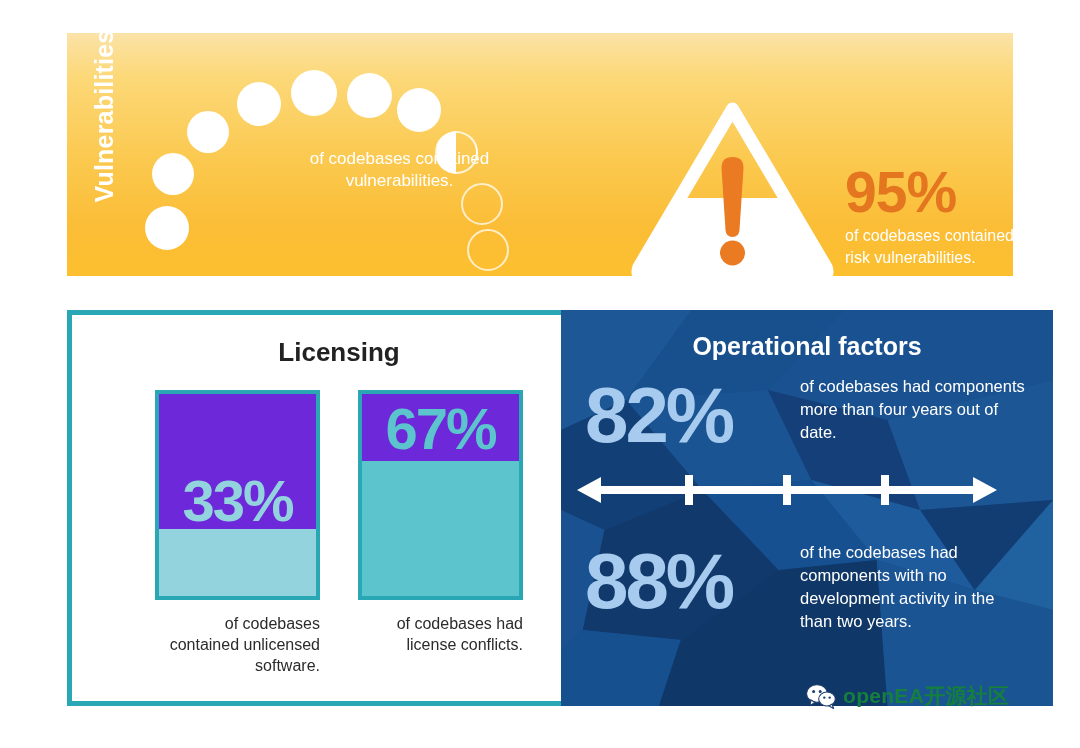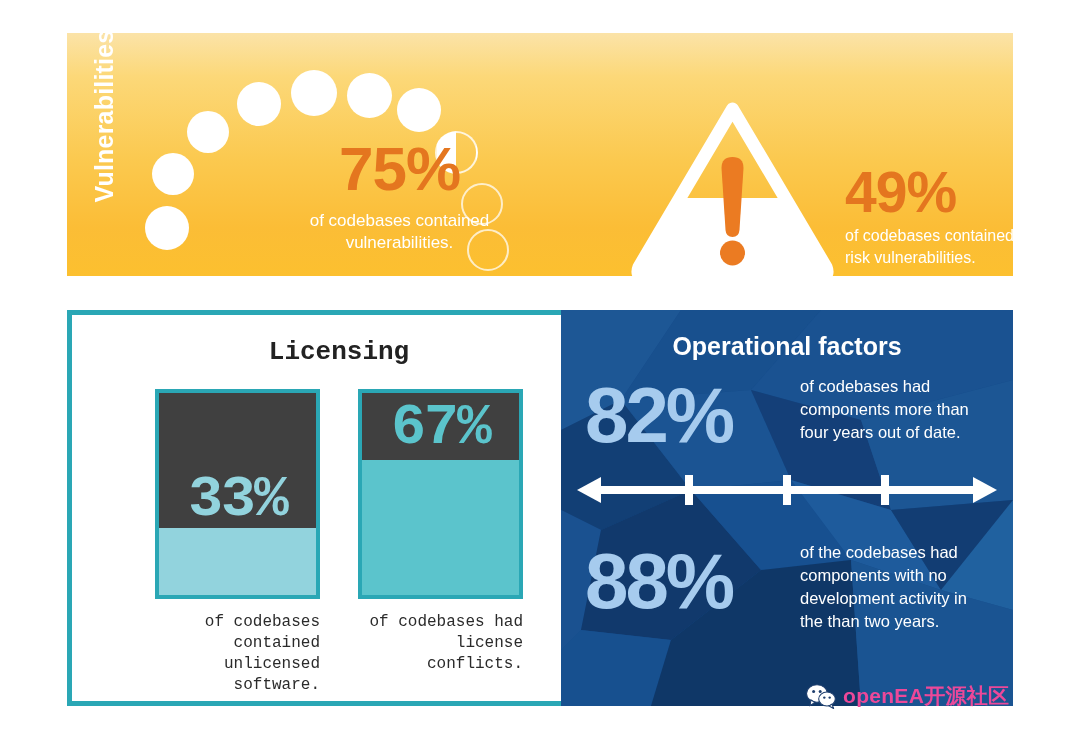--- a/index.html
+++ b/index.html
@@ -39,45 +39,45 @@
 
   #warn-icon{position:absolute;left:563px;top:62px;width:205px;height:190px;}
 
   #stat49{position:absolute;left:778px;top:130px;width:230px;text-align:left;}
   #stat49 .big{color:#e4761f;font-weight:bold;font-size:57px;line-height:58px;letter-spacing:-1px;}
   #stat49 .cap{color:#ffffff;font-size:16px;line-height:22px;margin-top:4px;}
 
   
   #licensing-panel{
     position:absolute;left:67px;top:310px;width:544px;height:396px;
-    border:5px solid #2aa7b5;background:#ffffff;box-sizing:border-box;font-family:Liberation Mono, monospace;
+    border:5px solid #2aa7b5;background:#ffffff;box-sizing:border-box;
   }
   #licensing-title{
     text-align:center;color:#222222;font-weight:bold;font-size:26px;
     margin-top:22px;
   }
   #bars-row{display:flex;justify-content:center;gap:38px;margin-top:22px;}
   .bar-col{width:165px;}
   .bar-box{
     position:relative;height:210px;border:4px solid #2aa7b5;
-    background:#404040;box-sizing:border-box;overflow:hidden;
+    background:#6d28d9;box-sizing:border-box;overflow:hidden;
   }
   .bar-fill{position:absolute;left:0;right:0;bottom:0;}
   .bar-pct{
     position:absolute;left:0;right:0;text-align:center;
     font-weight:bold;font-size:58px;line-height:58px;letter-spacing:-2px;
   }
   .bar-cap{
     text-align:right;color:#2b2b2b;font-size:16px;line-height:21px;margin-top:13px;
   }
 
   
   #ops-panel{
     position:absolute;left:561px;top:310px;width:452px;height:396px;
-    background:#154a86;overflow:hidden;
+    background:#154a86;overflow:hidden;padding-left:40px;
   }
   #ops-poly{position:absolute;left:0;top:0;width:100%;height:100%;}
   #ops-content{position:absolute;left:0;top:0;width:100%;height:100%;}
   #ops-title{
     text-align:center;color:#ffffff;font-weight:bold;font-size:25px;margin-top:22px;
   }
   .ops-row{display:flex;padding:0 24px;}
   #ops-row1{margin-top:14px;}
   #ops-row2{margin-top:26px;}
   .ops-big{
@@ -86,21 +86,21 @@
   }
   .ops-cap{color:#ffffff;font-size:16.5px;line-height:23px;flex:1;}
   #ops-divider{margin:14px 0 6px 0;padding:0 14px;}
 
   
   #watermark{
     position:absolute;left:806px;top:682px;
     display:flex;align-items:center;gap:7px;
   }
   #watermark .wm-text{
-    color:#ec4899;font-size:21px;font-weight:bold;letter-spacing:.3px;
+    color:#15803d;font-size:21px;font-weight:bold;letter-spacing:.3px;
     white-space:nowrap;
   }
 </style>
 </head>
 <body>
 
 <div id="vuln-banner">
 
   <div id="vuln-label">Vulnerabilities</div>
 
@@ -111,21 +111,20 @@
     <div class="arc-dot full" style="left:170px;top:49px;width:44px;height:44px;"></div>
     <div class="arc-dot full" style="left:224px;top:37px;width:46px;height:46px;"></div>
     <div class="arc-dot full" style="left:280px;top:40px;width:45px;height:45px;"></div>
     <div class="arc-dot full" style="left:330px;top:55px;width:44px;height:44px;"></div>
     <div class="arc-dot half" style="left:368px;top:98px;width:43px;height:43px;"></div>
     <div class="arc-dot open" style="left:394px;top:150px;width:42px;height:42px;"></div>
     <div class="arc-dot open" style="left:400px;top:196px;width:42px;height:42px;"></div>
   </div>
 
   <div id="stat75">
-    <div class="big">75%</div>
     <div class="cap">of codebases contained vulnerabilities.</div>
   </div>
 
   <svg id="warn-icon" viewBox="0 0 205 190">
     <defs>
       <clipPath id="triClip">
         <path d="M102.5 14 L196 172 Q200 182 189 182 L16 182 Q5 182 9 172 Z"></path>
       </clipPath>
     </defs>
 
@@ -133,21 +132,21 @@
       <rect x="0" y="103" width="205" height="88" fill="#ffffff"></rect>
     </g>
 
     <path d="M102.5 14 L196 172 Q200 182 189 182 L16 182 Q5 182 9 172 Z" fill="none" stroke="#ffffff" stroke-width="13" stroke-linejoin="round"></path>
 
     <path d="M102.5 62 q11 0 11 11 l-4 62 q-0.6 7 -7 7 q-6.4 0 -7 -7 l-4 -62 q0 -11 11 -11 Z" fill="#eb7b22"></path>
     <circle cx="102.5" cy="158" r="12.5" fill="#eb7b22"></circle>
   </svg>
 
   <div id="stat49">
-    <div class="big">49%</div>
+    <div class="big">95%</div>
     <div class="cap">of codebases contained high-risk vulnerabilities.</div>
   </div>
 </div>
 
 <div id="licensing-panel">
   <div id="licensing-title">Licensing</div>
 
   <div id="bars-row">
 
     <div class="bar-col">

